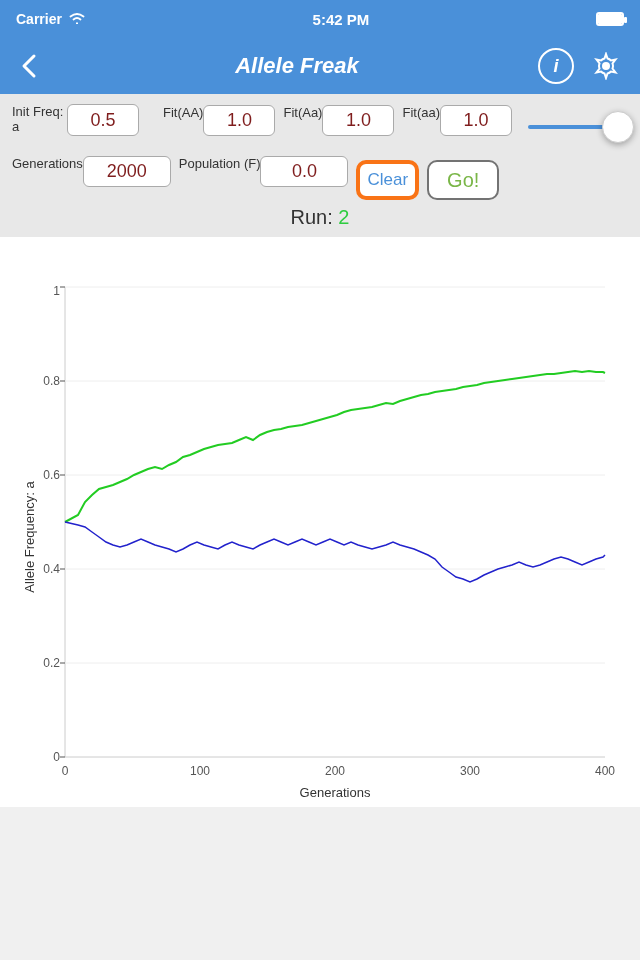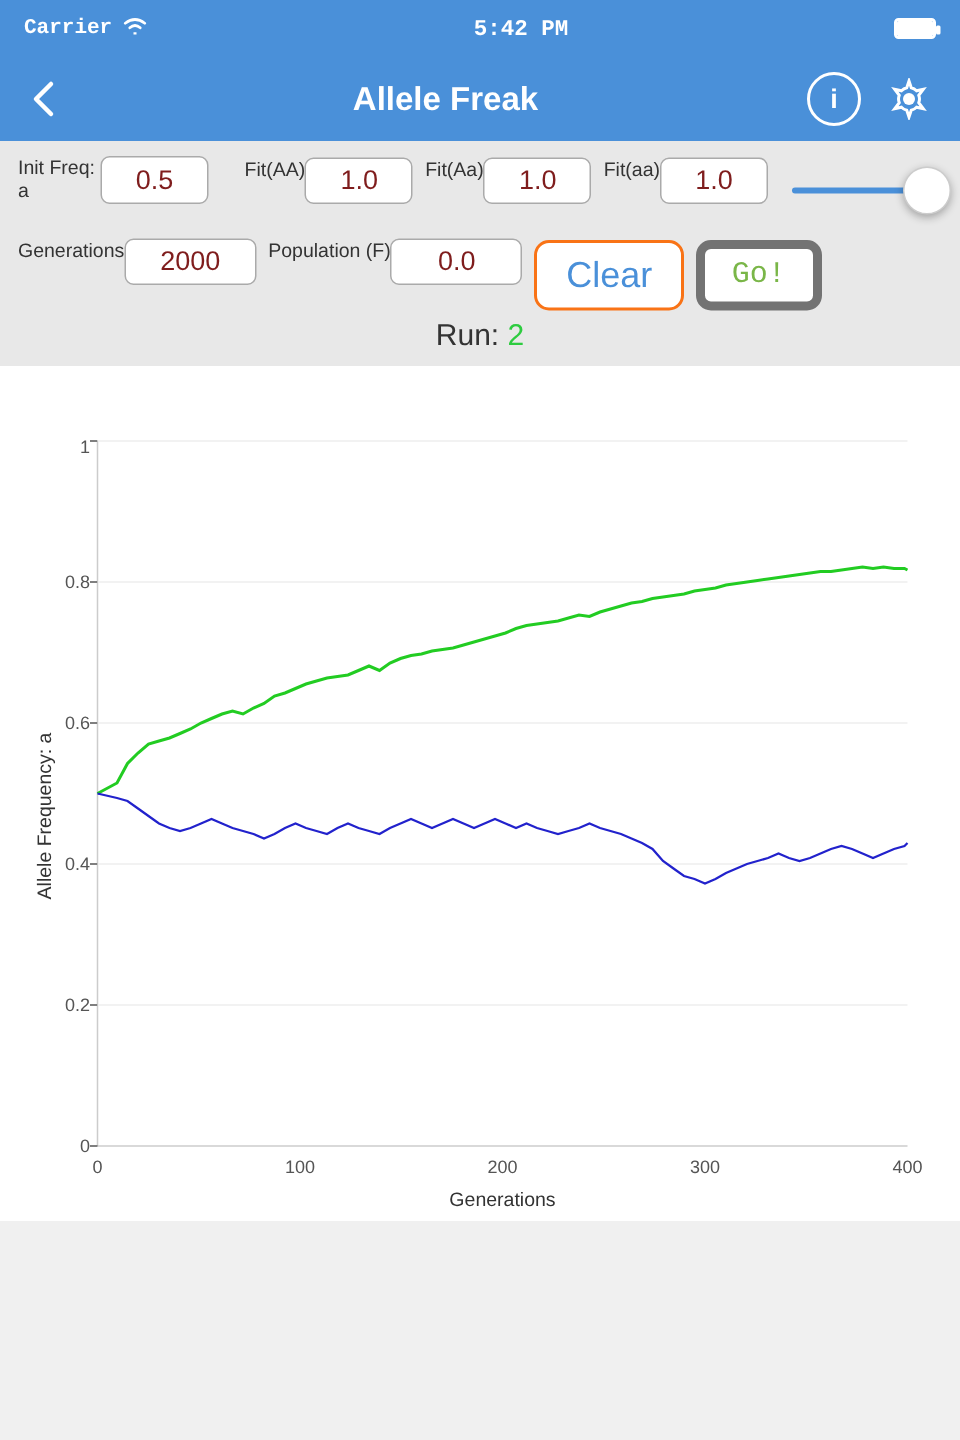--- a/index.html
+++ b/index.html
@@ -16,21 +16,20 @@
     .status-bar {
       background: #4a90d9;
       height: 38px;
       display: flex;
       align-items: center;
       justify-content: space-between;
       padding: 0 16px;
       color: white;
       font-size: 14px;
       font-weight: 600;
-      font-family: Liberation Mono, monospace;
     }
     .status-bar-center { font-weight: 600; font-size: 15px; }
     .status-icons { display: flex; align-items: center; gap: 6px; }
     .battery-icon {
       width: 28px; height: 14px; border: 2px solid white; border-radius: 3px;
       position: relative; display: inline-block;
     }
     .battery-icon::after {
       content: ''; position: absolute; right: -5px; top: 3px;
       width: 3px; height: 6px; background: white; border-radius: 1px;
@@ -40,20 +39,21 @@
     }
 
     
     .nav-bar {
       background: #4a90d9;
       height: 56px;
       display: flex;
       align-items: center;
       justify-content: space-between;
       padding: 0 16px;
+      font-style: italic;
     }
     .nav-back {
       color: white; font-size: 28px; cursor: pointer;
       width: 40px; display: flex; align-items: center;
     }
     .nav-title {
       color: white; font-size: 22px; font-weight: 700;
       flex: 1; text-align: center;
     }
     .nav-icons { display: flex; gap: 14px; align-items: center; }
@@ -95,28 +95,28 @@
       border-radius: 2px; position: relative;
     }
     .slider-thumb {
       width: 32px; height: 32px; border-radius: 50%;
       background: white; border: 1px solid #ccc;
       box-shadow: 0 2px 6px rgba(0,0,0,0.3);
       position: absolute; top: -14px; right: -6px;
     }
 
     .btn-clear {
-      border: 2px solid #f97316; border-radius: 10px;
+      border: 4px solid #f97316; border-radius: 10px;
       background: white; color: #4a90d9;
-      font-size: 24px; padding: 6px 19px; cursor: pointer;
+      font-size: 17px; padding: 6px 7px; cursor: pointer;
     }
     .btn-go {
-      border: 6px solid #737373; border-radius: 10px;
+      border: 2px solid #737373; border-radius: 10px;
       background: white; color: #7ab648;
-      font-size: 20px; padding: 6px 18px; cursor: pointer; font-family: Liberation Mono, monospace;
+      font-size: 20px; padding: 6px 18px; cursor: pointer;
     }
 
     .run-label {
       text-align: center; font-size: 20px; color: #333; margin-bottom: 2px;
     }
     .run-count { color: #2ecc40; font-weight: 400; }
     svg.chart { display: block; }
   </style>
 </head>
 <body>

